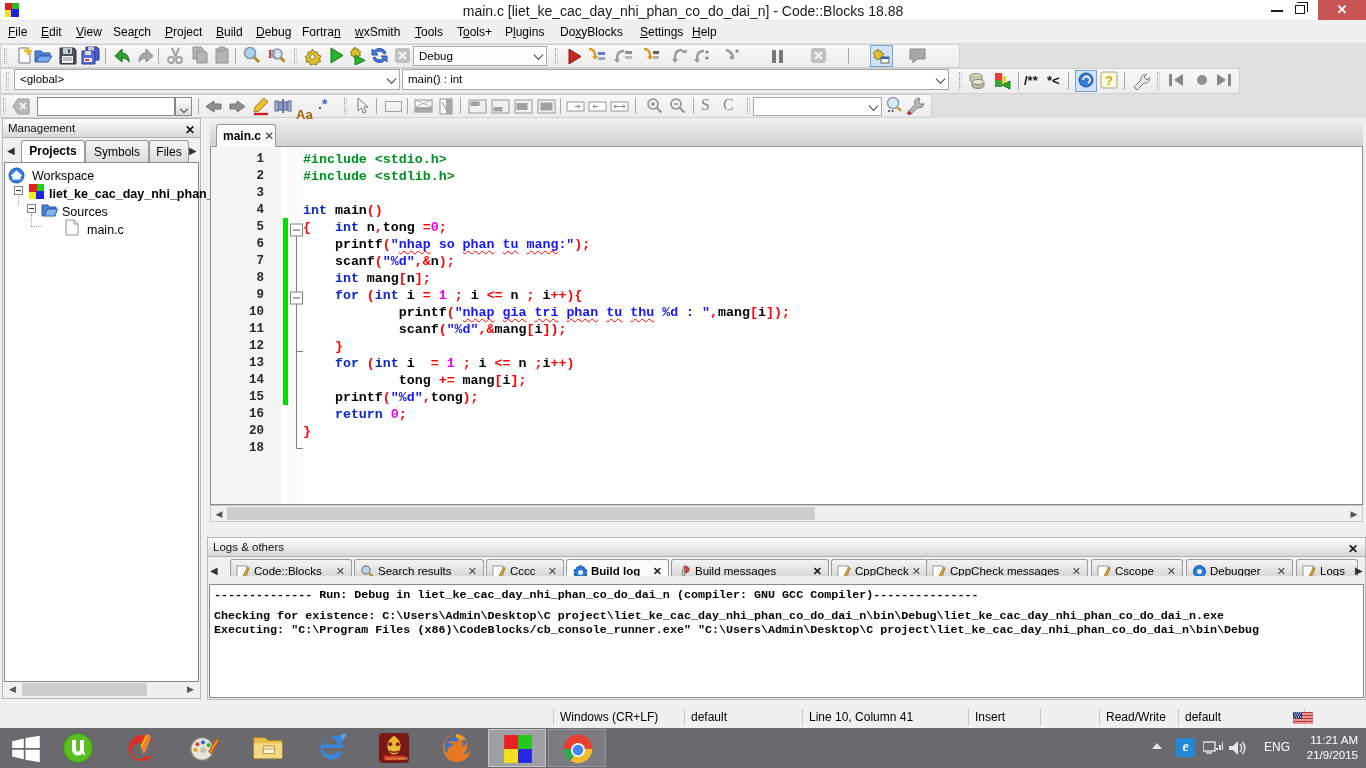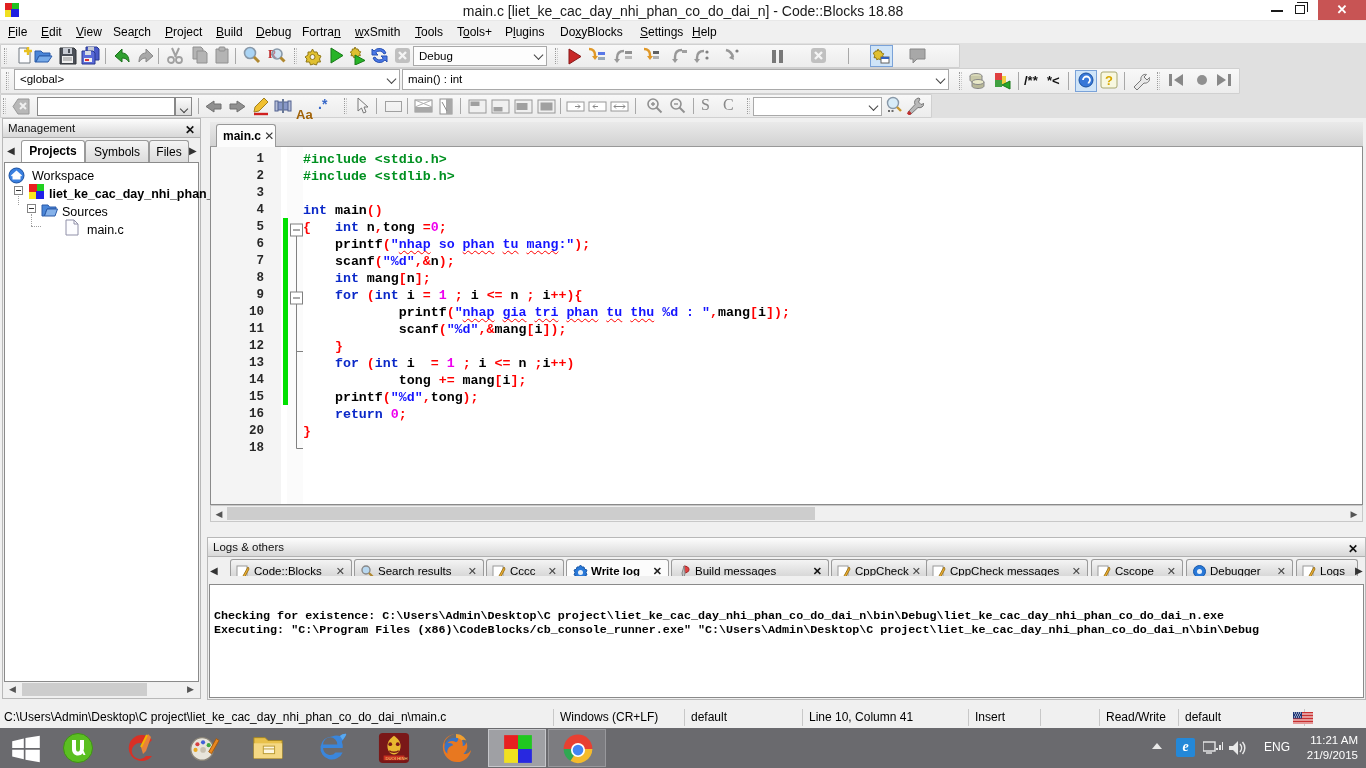--- a/index.html
+++ b/index.html
@@ -536,21 +536,21 @@
             <path d="M12 3 7 12l-1 3 2.5-1.5L13 5z" fill="#f0b030" stroke="#a07820"></path>
           </svg>
           <span class="abs" style="left:23px;top:5px">Cccc</span>
           <span class="tx">✕</span>
         </div>
   <div class="ltab" style="left:358px;width:103px;background:#fcfcfc;font-weight:bold;z-index:2">
           <svg class="abs" style="left:6px;top:4px" width="15" height="15">
             <path d="M7.5 1 9 3h2l.7 2.3L14 6l-1 2.5 1 2.5-2.3.7L11 14H9l-1.5 2L6 14H4l-.7-2.3L1 11l1-2.5L1 6l2.3-.7L4 3h2z" fill="#2878d8" stroke="#1858a8"></path>
             <circle cx="7.5" cy="8.5" r="2.5" fill="#e8f0f8"></circle>
           </svg>
-          <span class="abs" style="left:24px;top:5px">Write log</span>
+          <span class="abs" style="left:24px;top:5px">Build log</span>
           <span class="tx" style="color:#222">✕</span>
         </div>
   <div class="ltab" style="left:463px;width:158px">
           <svg class="abs" style="left:5px;top:4px" width="15" height="15">
             <path d="M7 2c3 0 5 1.5 5 3.5S10 9 7 9z" fill="#e04040" stroke="#a02020"></path>
             <path d="M7 2 5 9l1 5h1l1-5z" fill="#c0c0c0" stroke="#888"></path>
           </svg>
           <span class="abs" style="left:23px;top:5px">Build messages</span>
           <span class="tx" style="font-weight:bold;color:#111">✕</span>
         </div>
@@ -589,27 +589,27 @@
   <div class="ltab" style="left:1088px;width:62px">
           <svg class="abs" style="left:5px;top:4px" width="15" height="15">
             <rect x="1" y="2" width="10" height="12" fill="#fff" stroke="#999"></rect>
             <path d="M12 3 7 12l-1 3 2.5-1.5L13 5z" fill="#f0b030" stroke="#a07820"></path>
           </svg>
           <span class="abs" style="left:23px;top:5px">Logs</span>
         </div>
   <div class="abs" style="left:1147px;top:6px;font-size:10px;color:#333">▶</div>
  </div>
  <div id="logs-body">
+  <div class="log" style="top:4px">-------------- Run: Debug in liet_ke_cac_day_nhi_phan_co_do_dai_n (compiler: GNU GCC Compiler)---------------</div>
   <div class="log" style="top:25px">Checking for existence: C:\Users\Admin\Desktop\C project\liet_ke_cac_day_nhi_phan_co_do_dai_n\bin\Debug\liet_ke_cac_day_nhi_phan_co_do_dai_n.exe</div>
   <div class="log" style="top:39px">Executing: "C:\Program Files (x86)\CodeBlocks/cb_console_runner.exe" "C:\Users\Admin\Desktop\C project\liet_ke_cac_day_nhi_phan_co_do_dai_n\bin\Debug</div>
  </div>
 </div>
 
 <div id="status">
- <div class="sf" style="left:4px">C:\Users\Admin\Desktop\C project\liet_ke_cac_day_nhi_phan_co_do_dai_n\main.c</div>
  <div class="ssep" style="left:553px"></div>
  <div class="sf" style="left:560px">Windows (CR+LF)</div>
  <div class="ssep" style="left:684px"></div>
  <div class="sf" style="left:691px">default</div>
  <div class="ssep" style="left:802px"></div>
  <div class="sf" style="left:809px">Line 10, Column 41</div>
  <div class="ssep" style="left:968px"></div>
  <div class="sf" style="left:975px">Insert</div>
  <div class="ssep" style="left:1040px"></div>
  <div class="ssep" style="left:1099px"></div>

